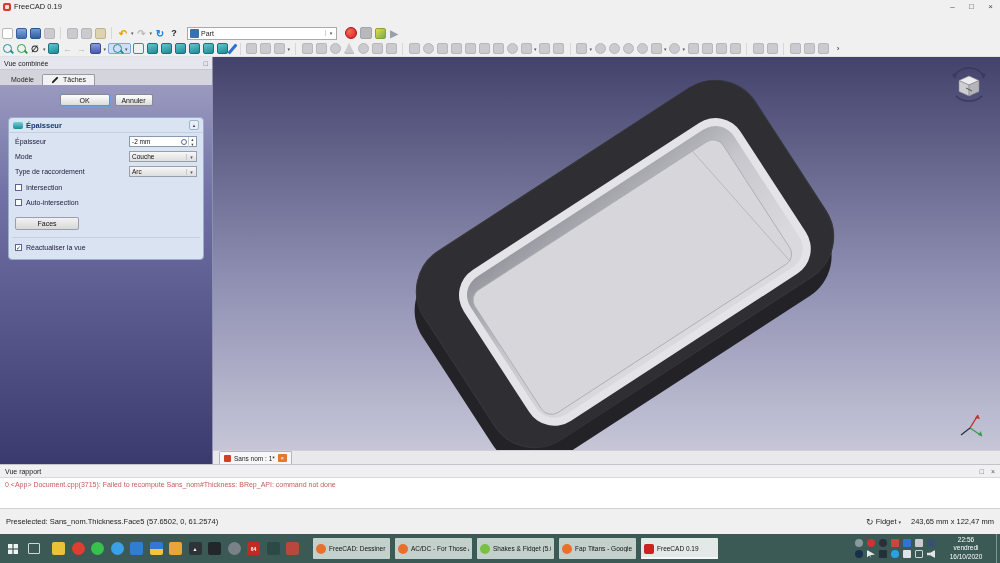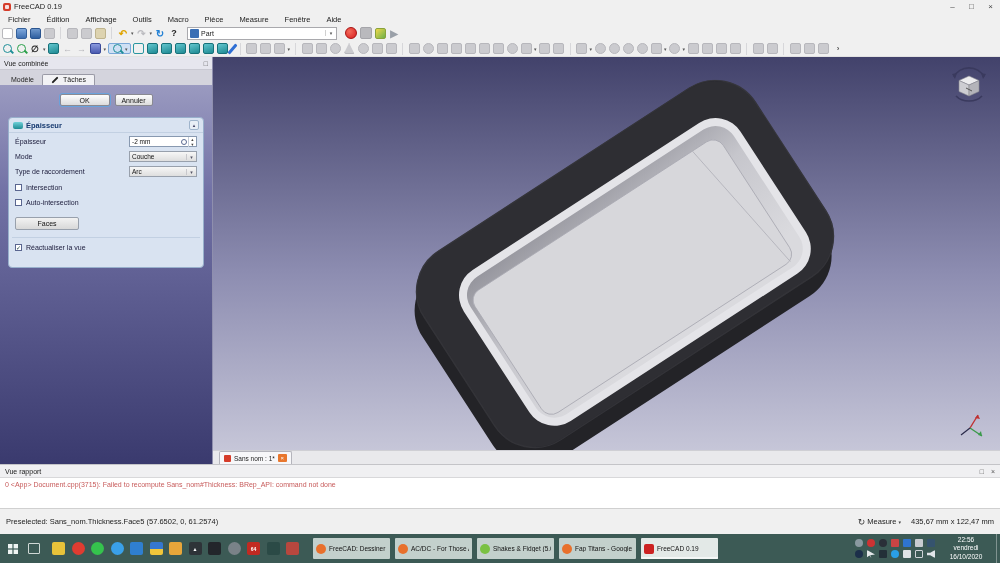--- a/index.html
+++ b/index.html
@@ -57,21 +57,21 @@
                 border-radius:2px 2px 0 0; display:flex; align-items:center; }
   .penico { width:8px; height:2px; background:#222; transform:rotate(-45deg); margin-right:4px; border-radius:1px; }
   .taskarea { position:absolute; top:28px; bottom:0; left:0; right:0;
               background:linear-gradient(#9a9ac0, #7272a6 28%, #3a3a6e 100%); }
   .btnrow { display:flex; justify-content:center; gap:5px; padding-top:9px; }
   .qbtn { height:12px; background:linear-gradient(#fdfdfd,#dcdcdc); border:1px solid #8a8a92;
           border-radius:2px; font-size:7px; color:#111; display:flex; align-items:center;
           justify-content:center; }
   .qbtn.ok { width:50px; outline:1px solid #6aa2dc; }
   .qbtn.cancel { width:38px; }
-  .gbox { margin:11px 8px 0; background:#d9e3f1; border:1px solid #98b0cc; border-radius:4px; padding-bottom:14px; }
+  .gbox { margin:11px 8px 0; background:#d9e3f1; border:1px solid #98b0cc; border-radius:4px; padding-bottom:6px; }
   .gb-head { display:flex; align-items:center; height:15px; padding:0 4px; border-bottom:1px solid #c2d0e2; }
   .thickico { width:10px; height:7px; background:linear-gradient(#6fd0d8,#1e8a93); border-radius:2px; margin-right:3px; }
   .gb-title { font-size:7.5px; font-weight:bold; color:#14386e; flex:1; }
   .gb-colbtn { width:10px; height:10px; border:1px solid #9fb4cc; border-radius:2px; background:#e8eef6;
                font-size:5px; color:#446; display:flex; align-items:center; justify-content:center; }
   .frow { display:flex; align-items:center; height:13px; padding:0 6px; margin-top:2px; font-size:7px; color:#1a1a3a; }
   .frow .lbl { flex:1; }
   .spinput { width:68px; height:11px; background:#fff; border:1px solid #8899b0; display:flex; align-items:center; }
   .spinput .val { flex:1; font-size:6.5px; padding-left:2px; color:#111; }
   .exprico { width:6px; height:6px; border:1px solid #5a6a92; border-radius:50%; margin-right:1px; flex:none;}
@@ -145,31 +145,20 @@
   <div class="titlebar">
     <span class="fc-logo"></span>
     <span>FreeCAD 0.19</span>
     <div class="wctl">
       <span>–</span>
       <span>□</span>
       <span>×</span>
     </div>
   </div>
 
-  <div class="menubar">
-    <span>Fichier</span>
-    <span>Édition</span>
-    <span>Affichage</span>
-    <span>Outils</span>
-    <span>Macro</span>
-    <span>Pièce</span>
-    <span>Measure</span>
-    <span>Fenêtre</span>
-    <span>Aide</span>
-  </div>
 
   <div class="tbar" id="tbar1">
     <span class="i" style="background:#fff;border:1px solid #b8b8bc"></span>
     <span class="i" style="background:linear-gradient(#7fa8dc,#3f6fb0);border:1px solid #35609a"></span>
     <span class="i" style="background:linear-gradient(#6f98cc,#2f5fa0);border:1px solid #2a5590"></span>
     <span class="i gy"></span>
     <span class="sp"></span>
     <span class="i gy"></span>
     <span class="i gy"></span>
     <span class="i" style="background:#ddd3b0;border:1px solid #bfb48e"></span>
@@ -397,24 +386,24 @@
     <div class="rep-body">
       <span>0 &lt;App&gt; Document.cpp(3715): Failed to recompute Sans_nom#Thickness: BRep_API: command not done</span>
     </div>
   </div>
 
   <div id="statusbar">
     <span>Preselected: Sans_nom.Thickness.Face5 (57.6502, 0, 61.2574)</span>
     <div class="sb-right">
       <span class="gest">
         <span class="gico">↻</span>
-        <span>Measure</span>
+        <span>Fidget</span>
         <span class="gcar">▾</span>
       </span>
-      <span>435,67 mm x 122,47 mm</span>
+      <span>243,65 mm x 122,47 mm</span>
     </div>
   </div>
 
   <div id="taskbar">
     <div class="startbtn">
       <svg width="10" height="10" viewBox="0 0 10 10">
         <rect x="0" y="0" width="4.4" height="4.4" fill="#eef4f2"></rect>
         <rect x="5.6" y="0" width="4.4" height="4.4" fill="#eef4f2"></rect>
         <rect x="0" y="5.6" width="4.4" height="4.4" fill="#eef4f2"></rect>
         <rect x="5.6" y="5.6" width="4.4" height="4.4" fill="#eef4f2"></rect>

